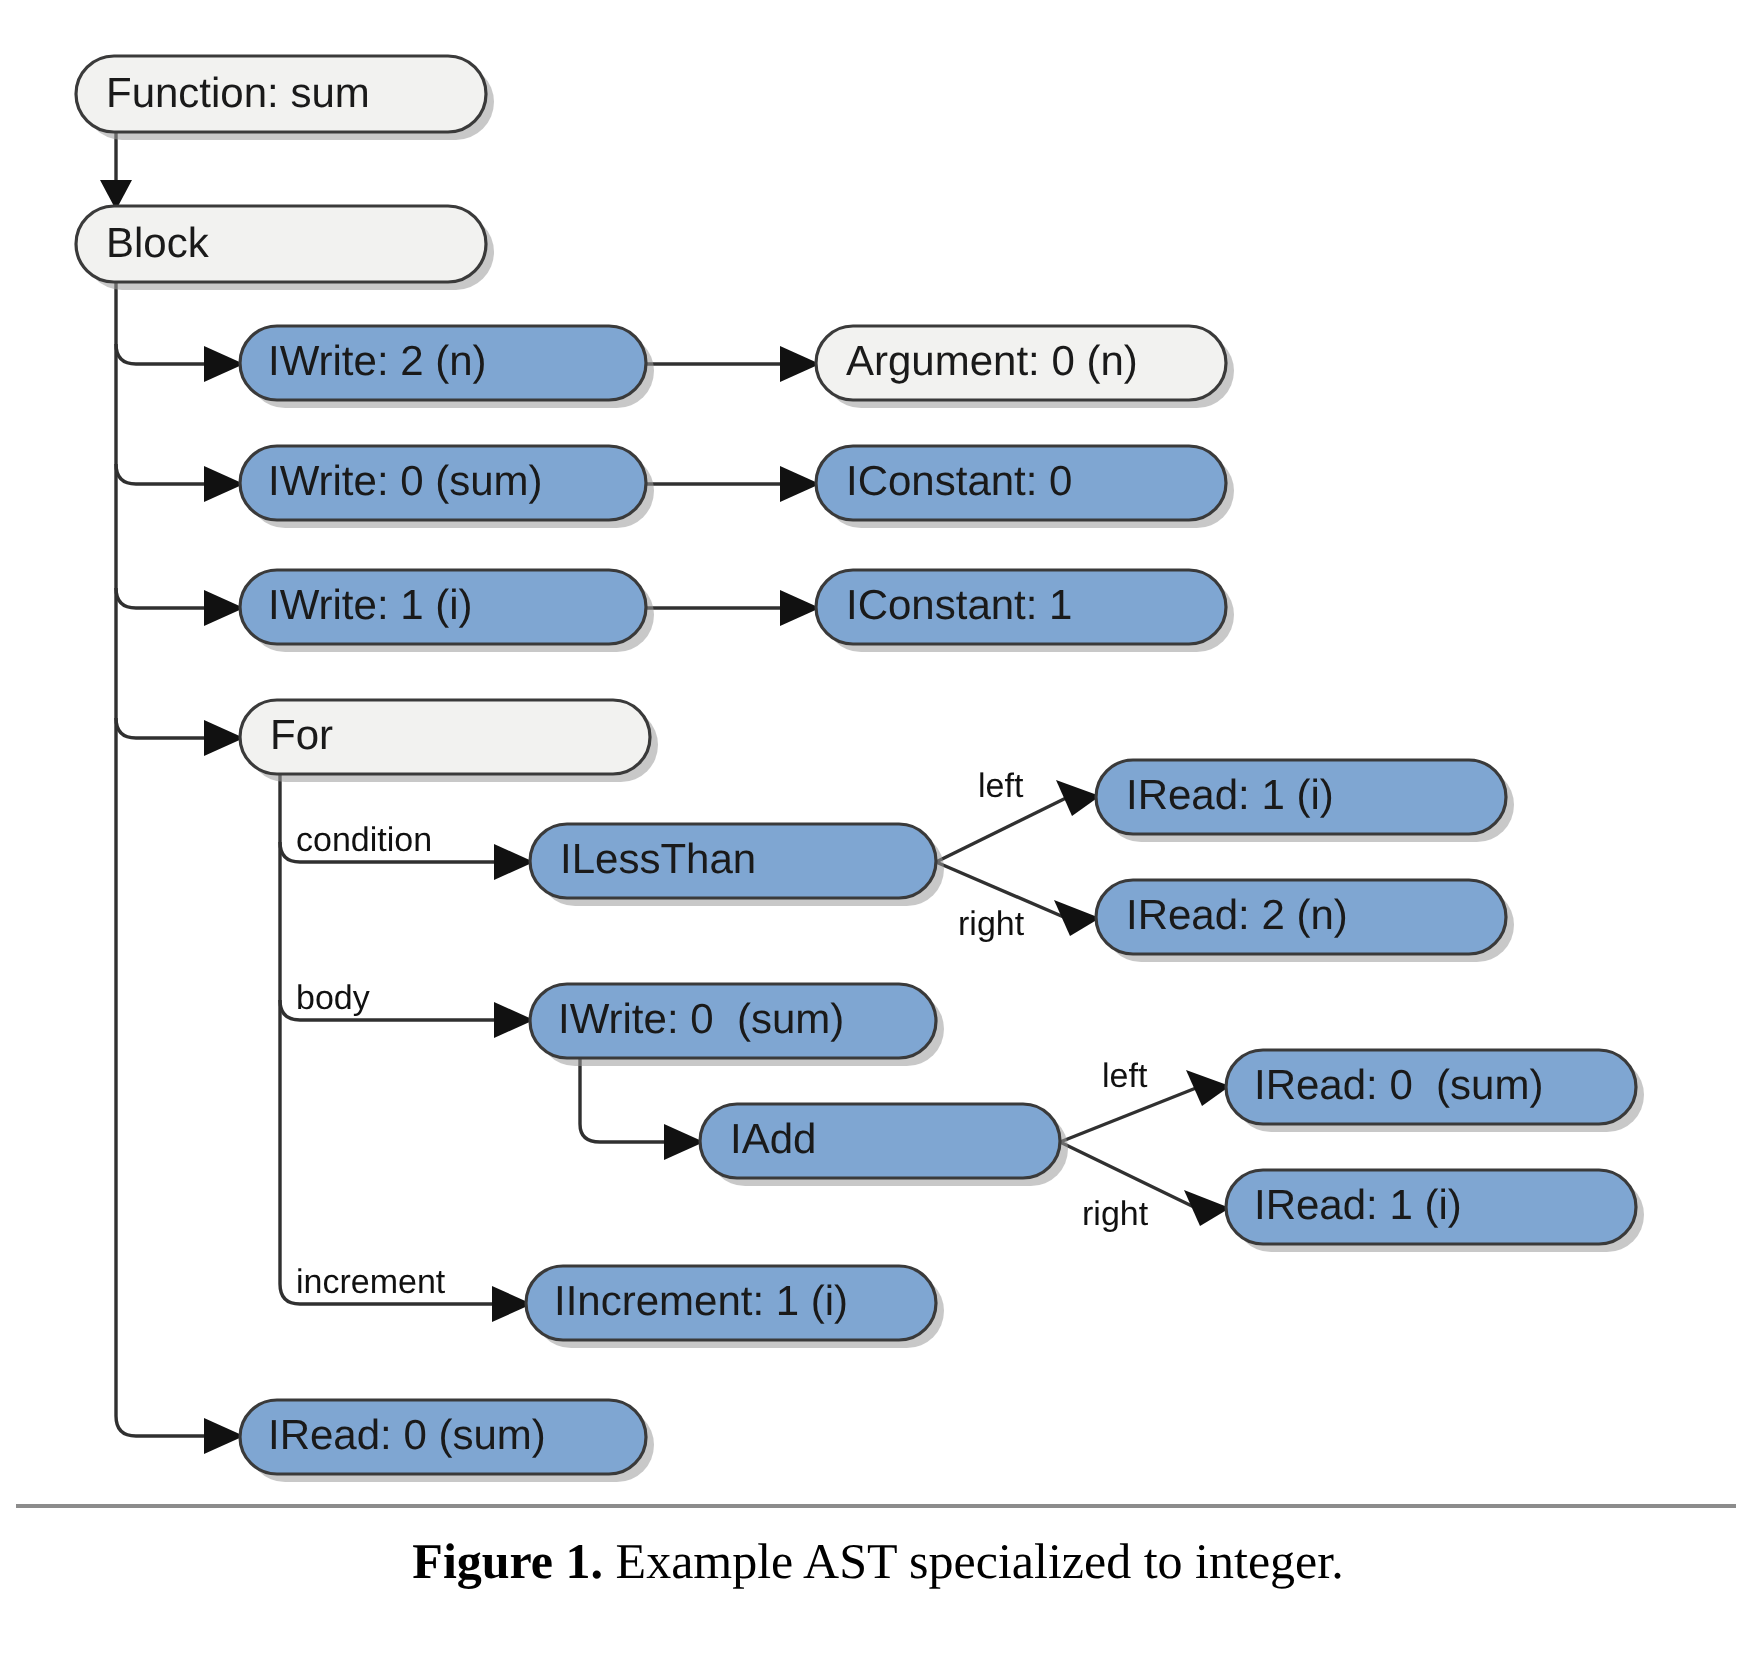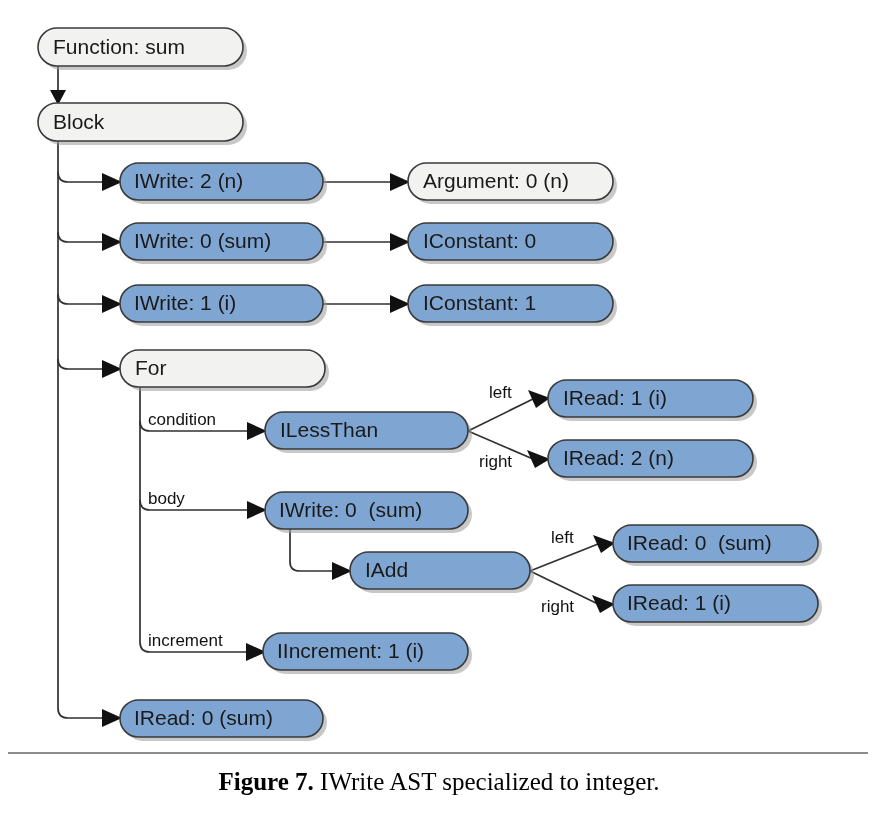--- a/index.html
+++ b/index.html
@@ -305,16 +305,16 @@
         <rect class="node-shadow" x="124" y="704" width="203" height="37" rx="18.5" ry="18.5"></rect>
         <rect class="node-rect node-blue" x="120" y="700" width="203" height="37" rx="18.5" ry="18.5"></rect>
         <text class="node-label" x="134" y="719">IRead: 0 (sum)</text>
       </g>
     </g>
   </svg>
 
   <div class="caption-rule"></div>
 
   <div class="caption">
-    <span class="cap-num">Figure 7.</span><span> IWrite AST specialized to </span><span class="cap-em">integer</span><span>.</span>
+    <span class="cap-num">Figure 1.</span><span> Example AST specialized to </span><span class="cap-em">integer</span><span>.</span>
   </div>
 
 </div>
 
 </body></html>

